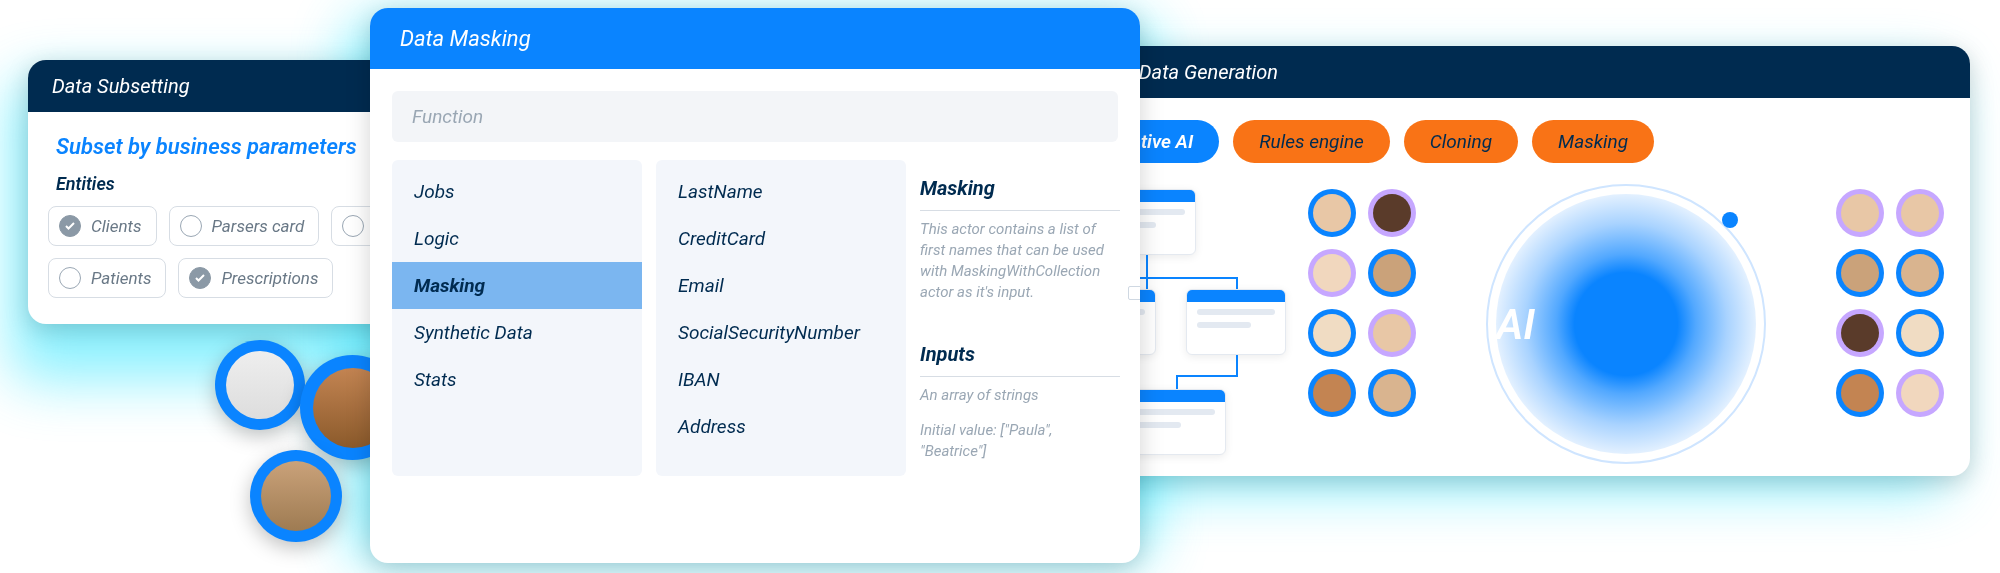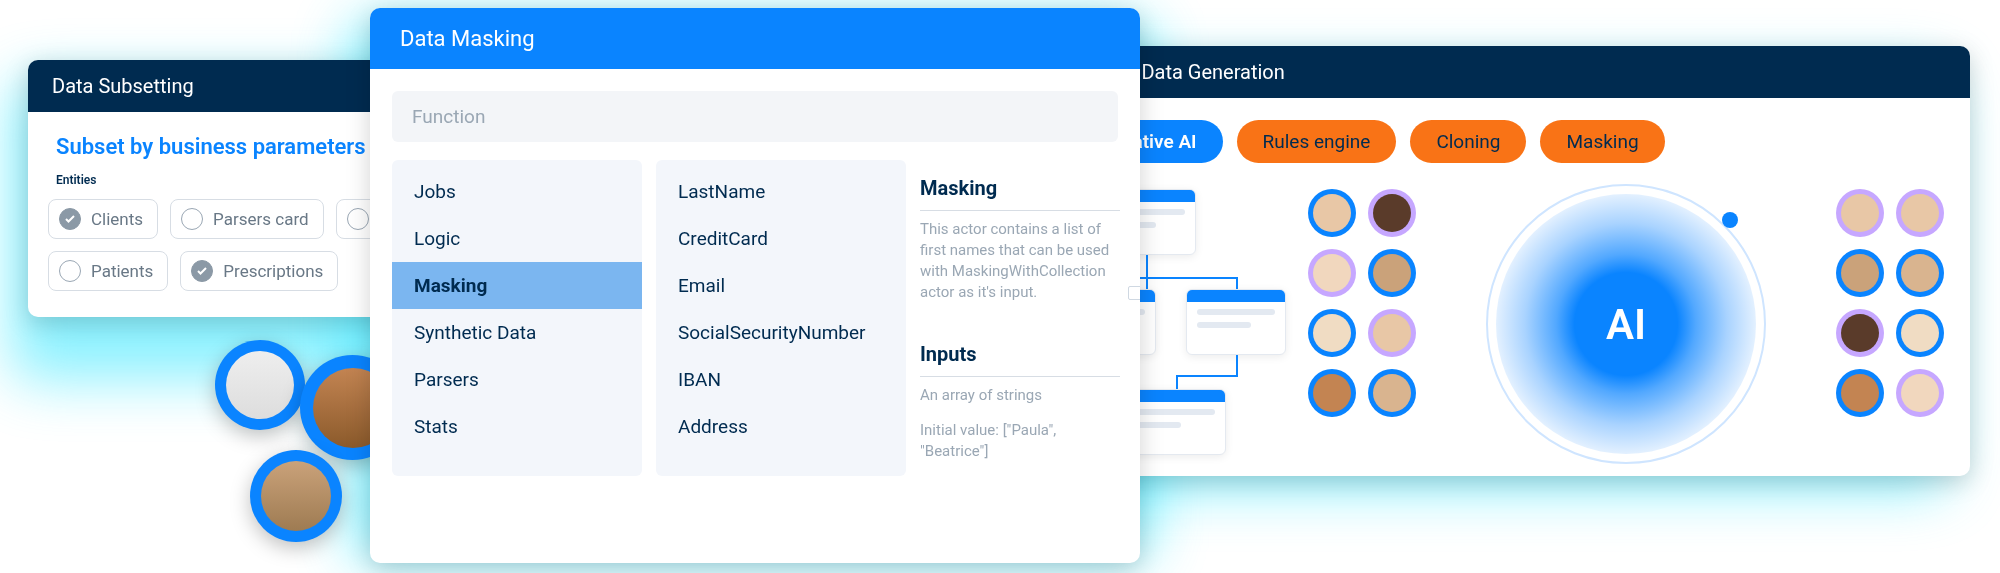--- a/index.html
+++ b/index.html
@@ -6,25 +6,25 @@
   html, body { width: 2000px; height: 573px; font-family: -apple-system, BlinkMacSystemFont, "Segoe UI", Roboto, Arial, sans-serif; background: #fff; overflow:hidden;}
   .stage { position: relative; width: 2000px; height: 573px; }
 
   
   .glow { position:absolute; border-radius: 24px; filter: blur(28px); background: #2ee6ff; opacity:.55; }
   .glow.left { left:10px; top:80px; width:380px; height:300px; }
   .glow.mid  { left:350px; top:20px; width:800px; height:540px; opacity:.6;}
   .glow.right{ left:1050px; top:70px; width:900px; height:420px; }
 
   
-  .panel { position:absolute; background:#fff; border-radius:10px; box-shadow:0 6px 24px rgba(0,0,0,.18); overflow:hidden;}
+  .panel { position:absolute; background:#fff; border-radius:18px; box-shadow:0 6px 24px rgba(0,0,0,.18); overflow:hidden;font-style:italic;}
   .panel-subset { left:28px; top:60px; width:470px; }
   .panel-header-blue { background:#002b50; color:#fff; padding:14px 24px; font-size:20px; display:flex; align-items:center; justify-content:space-between;}
   .subset-title { color:#0a84ff; font-size:22px; font-weight:600; padding:22px 28px 14px;}
-  .subset-label { color:#002b50; font-size:12px; font-weight:600; padding:0 28px 12px;}
+  .subset-label { color:#002b50; font-size:18px; font-weight:600; padding:0 28px 12px;}
   .chip-row { display:flex; flex-wrap:wrap; gap:12px; padding:0 20px 26px;}
   .chip { display:flex; align-items:center; gap:10px; border:1px solid #d7dde4; border-radius:8px; padding:8px 14px 8px 10px; font-size:17px; color:#697886; cursor:pointer;}
   .chip .dot { width:22px; height:22px; border:1.5px solid #9aa7b4; border-radius:50%; display:inline-flex; align-items:center; justify-content:center;}
   .chip.sel .dot { background:#8b99a6; border-color:#8b99a6; color:#fff; }
   .chip.sel .dot svg { stroke:#fff; }
 
   
   .float-av { position:absolute; background:#0a84ff; border-radius:50%; display:flex; align-items:center; justify-content:center; box-shadow:0 6px 20px rgba(0,0,0,.25);}
   .float-av .face { border-radius:50%; background:#fff;}
   .fa1 { left:215px; top:340px; width:90px; height:90px;} .fa1 .face{width:68px;height:68px; background:linear-gradient(#eee,#ddd);}
@@ -64,21 +64,21 @@
   .wv2{left:60px; top:88px; width:2px; height:12px;}
   .wv3{left:180px; top:88px; width:2px; height:12px;}
   .wv4{left:180px; top:166px; width:2px; height:20px;}
   .wh2{left:120px; top:186px; width:62px; height:2px;}
   .wv5{left:120px; top:186px; width:2px; height:14px;}
 
   .people-col { display:grid; grid-template-columns:48px 48px; gap:12px; align-content:start;}
   .pp { width:48px; height:48px; border-radius:50%; display:flex; align-items:center; justify-content:center;}
   .pp .h { width:38px; height:38px; border-radius:50%; }
   .ai-wrap { flex:0 0 340px; display:flex; align-items:center; justify-content:center; position:relative;}
-  .ai-circle { width:260px; height:260px; border-radius:50%; background:radial-gradient(circle at center,#0a84ff 0%,#0a84ff 28%,#52a8ff 38%,#a9d3ff 55%,#e8f3ff 72%,#fff 80%); display:flex; align-items:center; justify-content:center; position:relative;}
+  .ai-circle { width:260px; height:260px; border-radius:50%; background:radial-gradient(circle at center,#0a84ff 0%,#0a84ff 28%,#52a8ff 38%,#a9d3ff 55%,#e8f3ff 72%,#fff 80%); display:flex; align-items:center; position:relative;}
   .ai-circle::before{content:""; position:absolute; inset:-10px; border:2px solid #cfe5ff; border-radius:50%;}
   .ai-dot{ position:absolute; right:18px; top:18px; width:16px; height:16px; background:#0a84ff; border-radius:50%;}
   .ai-txt{ color:#fff; font-size:42px; font-weight:600;}
 
   .people-right { display:grid; grid-template-columns:48px 48px; gap:12px; align-content:start;}
 </style>
 </head>
 <body>
 
 <div class="stage">
@@ -140,21 +140,20 @@
     </div>
     <div class="search-row">
       <span>Function</span>
     </div>
     <div class="cols">
       <div class="list a" id="cat-list">
           <div class="item">Jobs</div>
           <div class="item">Logic</div>
           <div class="item sel">Masking</div>
           <div class="item">Synthetic Data</div>
-          <div class="item">Parsers</div>
           <div class="item">Stats</div>
         </div>
       <div class="list b" id="field-list">
           <div class="item">LastName</div>
           <div class="item">CreditCard</div>
           <div class="item">Email</div>
           <div class="item">SocialSecurityNumber</div>
           <div class="item">IBAN</div>
           <div class="item">Address</div>
         </div>

